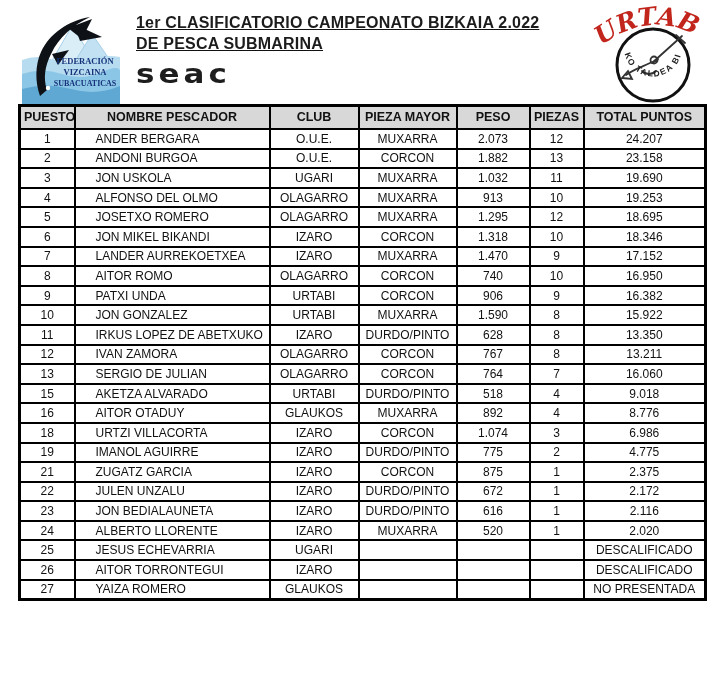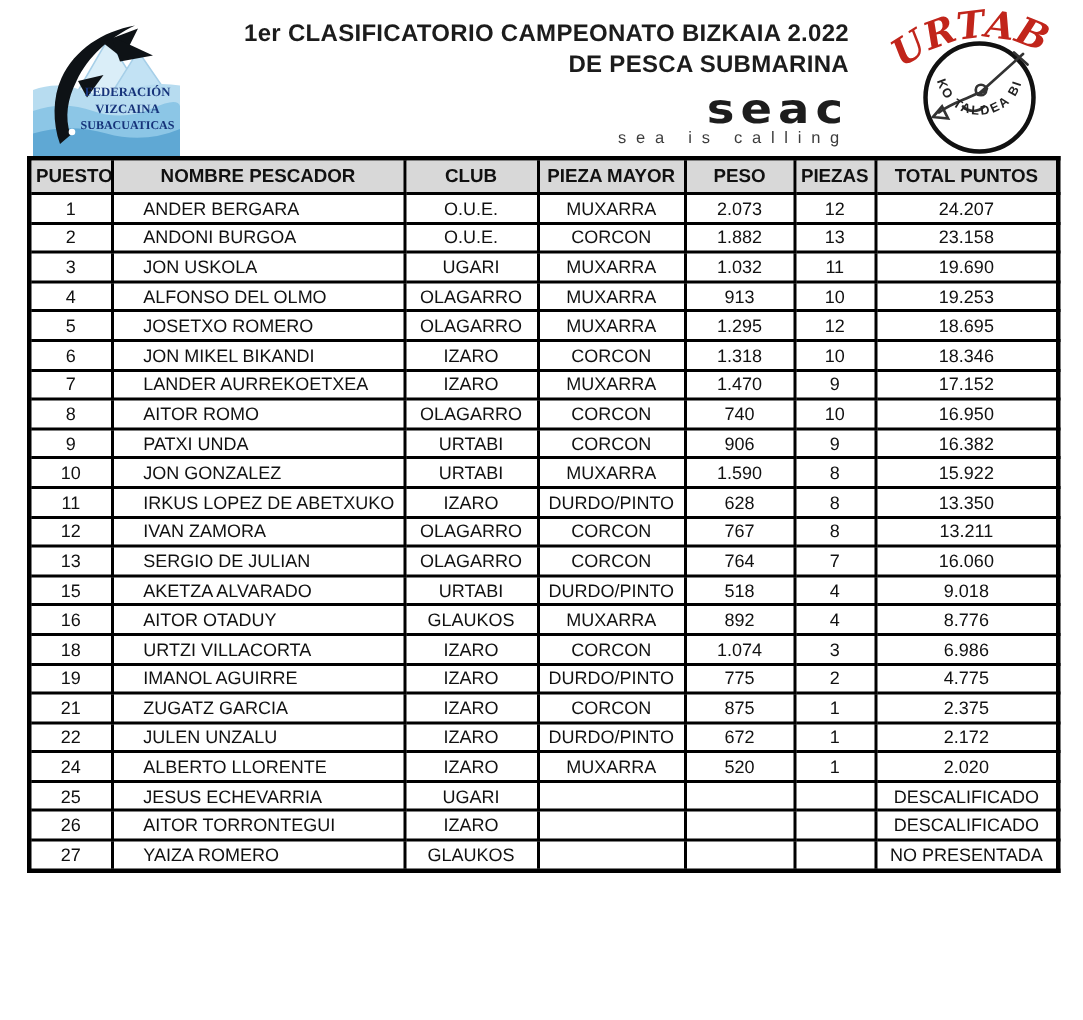--- a/index.html
+++ b/index.html
@@ -3,21 +3,21 @@
 <meta charset="utf-8">
 <style>
   html,body{margin:0;padding:0;background:#ffffff;}
   body{width:722px;height:680px;font-family:"Liberation Sans",sans-serif;color:#111;}
   .page{position:relative;width:722px;height:680px;background:#fff;overflow:hidden;}
 
   
   .header{position:relative;height:104px;}
   .fed-logo{position:absolute;left:22px;top:12px;width:98px;height:92px;}
   .urtabi-logo{position:absolute;left:592px;top:5px;width:122px;height:100px;}
-  .title-block{position:absolute;left:120px;top:12px;width:446px;text-align:right;}
+  .title-block{position:absolute;left:136px;top:12px;width:446px;text-align:left;text-decoration:underline;}
   .title-line{font-weight:bold;font-size:16px;line-height:21px;color:#1c1c1c;letter-spacing:.2px;white-space:nowrap;}
   .seac-block{margin-top:5px;line-height:1;}
   .seac-word{display:inline-block;font-family:"DejaVu Sans",sans-serif;font-weight:bold;font-size:31px;letter-spacing:4px;color:#1d1d1d;transform:scaleY(.88);line-height:28px;}
   .seac-tag{font-size:11px;letter-spacing:6.5px;color:#3c3c3c;margin-top:0;padding-left:4px;}
 
   
   table.results{border-collapse:collapse;margin:0 0 0 18px;width:686px;table-layout:fixed;border:3px solid #000;}
   .results th,.results td{border:2px solid #000;font-size:12px;text-align:center;padding:0 3px;height:17.6px;overflow:hidden;white-space:nowrap;line-height:1;}
   .results th{background:#d8d8d8;font-weight:bold;height:21px;font-size:12.5px;}
   .results td.left{text-align:left;padding-left:20px;}
@@ -46,21 +46,20 @@
       <text x="63" y="52" text-anchor="middle" font-family="Liberation Serif, serif" font-size="8.5" font-weight="bold" fill="#16337a">FEDERACIÓN</text>
       <text x="63" y="63" text-anchor="middle" font-family="Liberation Serif, serif" font-size="8.5" font-weight="bold" fill="#16337a">VIZCAINA</text>
       <text x="63" y="74" text-anchor="middle" font-family="Liberation Serif, serif" font-size="8" font-weight="bold" fill="#16337a">SUBACUATICAS</text>
     </svg>
 
     <div class="title-block">
       <div class="title-line">1er CLASIFICATORIO CAMPEONATO BIZKAIA 2.022</div>
       <div class="title-line">DE PESCA SUBMARINA</div>
       <div class="seac-block">
         <div class="seac-word">seac</div>
-        <div class="seac-tag">sea is calling</div>
       </div>
     </div>
 
     <svg class="urtabi-logo" viewBox="0 0 122 100" aria-hidden="true">
       <defs>
         <path id="arch" d="M 16,36 Q 61,6 106,32" fill="none"></path>
         <path id="ring" d="M 33,50 A 29,29 0 0 0 89,50" fill="none"></path>
       </defs>
       <text font-family="DejaVu Serif, serif" font-size="25" font-weight="bold" font-style="italic" fill="#c1251b">
         <textPath href="#arch" startOffset="50%" text-anchor="middle">URTABI</textPath>
@@ -267,20 +266,29 @@
         <tr>
           <td>22</td>
           <td class="left">JULEN UNZALU</td>
           <td>IZARO</td>
           <td>DURDO/PINTO</td>
           <td>672</td>
           <td>1</td>
           <td>2.172</td>
         </tr>
         <tr>
+          <td>23</td>
+          <td class="left">JON BEDIALAUNETA</td>
+          <td>IZARO</td>
+          <td>DURDO/PINTO</td>
+          <td>616</td>
+          <td>1</td>
+          <td>2.116</td>
+        </tr>
+        <tr>
           <td>24</td>
           <td class="left">ALBERTO LLORENTE</td>
           <td>IZARO</td>
           <td>MUXARRA</td>
           <td>520</td>
           <td>1</td>
           <td>2.020</td>
         </tr>
         <tr>
           <td>25</td>

